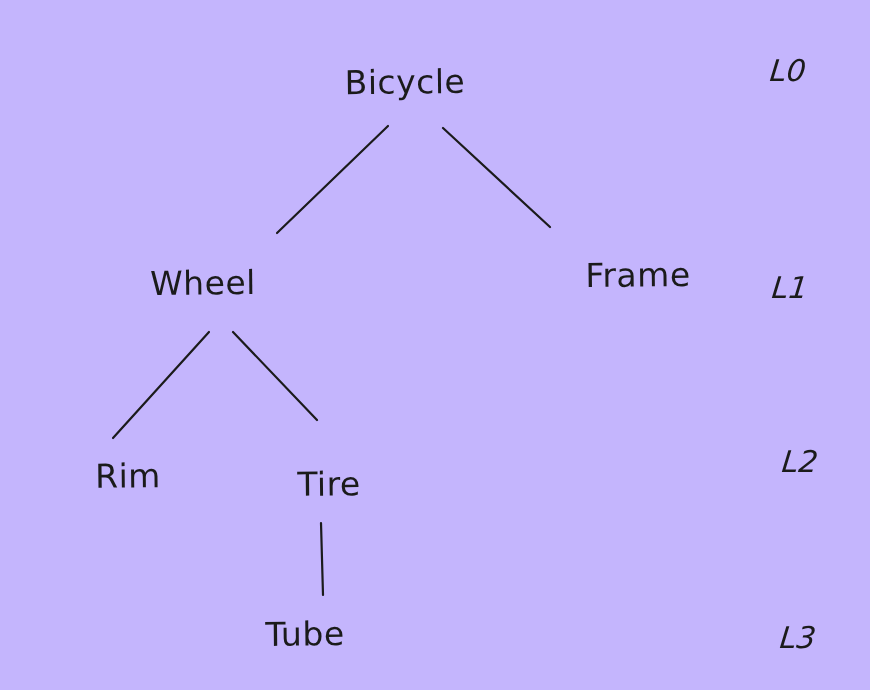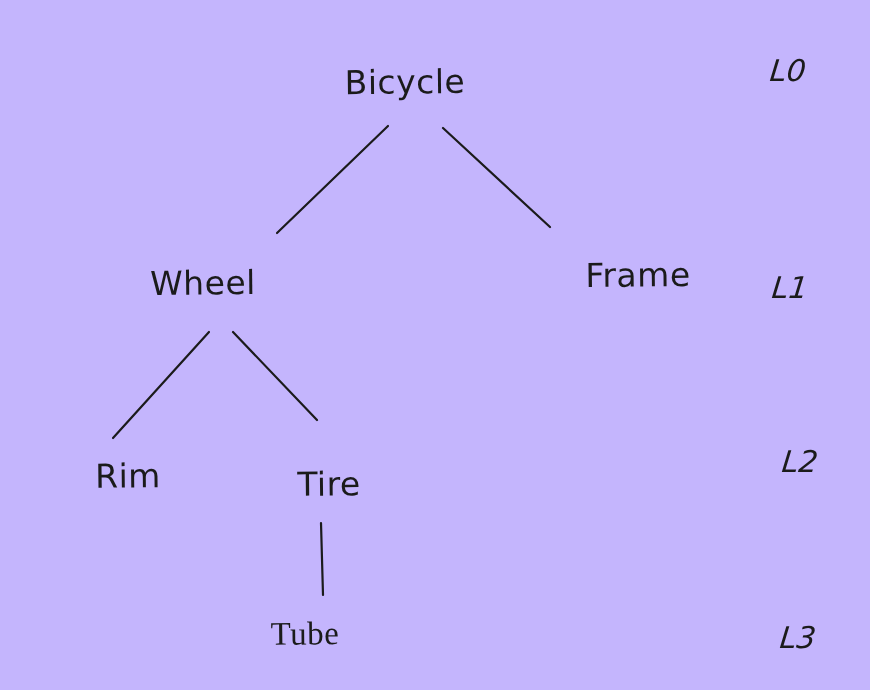--- a/index.html
+++ b/index.html
@@ -52,21 +52,21 @@
       <line x1="209" y1="332" x2="113" y2="438" stroke="#1b1b1b" stroke-width="2.2" stroke-linecap="round"></line>
       <line x1="233" y1="332" x2="317" y2="420" stroke="#1b1b1b" stroke-width="2.2" stroke-linecap="round"></line>
       <line x1="321" y1="523" x2="323" y2="595" stroke="#1b1b1b" stroke-width="2.2" stroke-linecap="round"></line>
     </svg>
   <div id="nodes-layer">
       <div class="node-label" style="left: 405px; top: 82px;">Bicycle</div>
       <div class="node-label" style="left: 203px; top: 283px;">Wheel</div>
       <div class="node-label" style="left: 638px; top: 275px;">Frame</div>
       <div class="node-label" style="left: 128px; top: 476px;">Rim</div>
       <div class="node-label" style="left: 329px; top: 484px;">Tire</div>
-      <div class="node-label" style="left: 305px; top: 634px; font-family: Liberation Serif, serif;">Tube</div>
+      <div class="node-label" style="left: 305px; top: 634px;">Tube</div>
     </div>
   <div id="levels-layer">
       <div class="level-label" style="left: 788px; top: 71px;">L0</div>
       <div class="level-label" style="left: 790px; top: 288px;">L1</div>
       <div class="level-label" style="left: 800px; top: 462px;">L2</div>
       <div class="level-label" style="left: 798px; top: 638px;">L3</div>
     </div>
 </div>
 
 </body></html>

